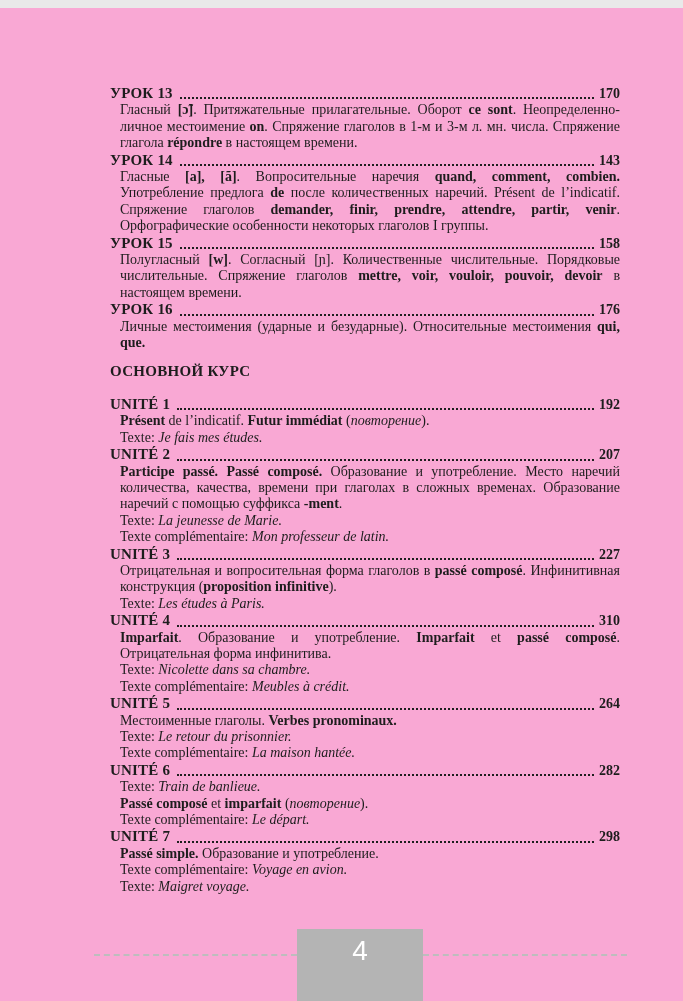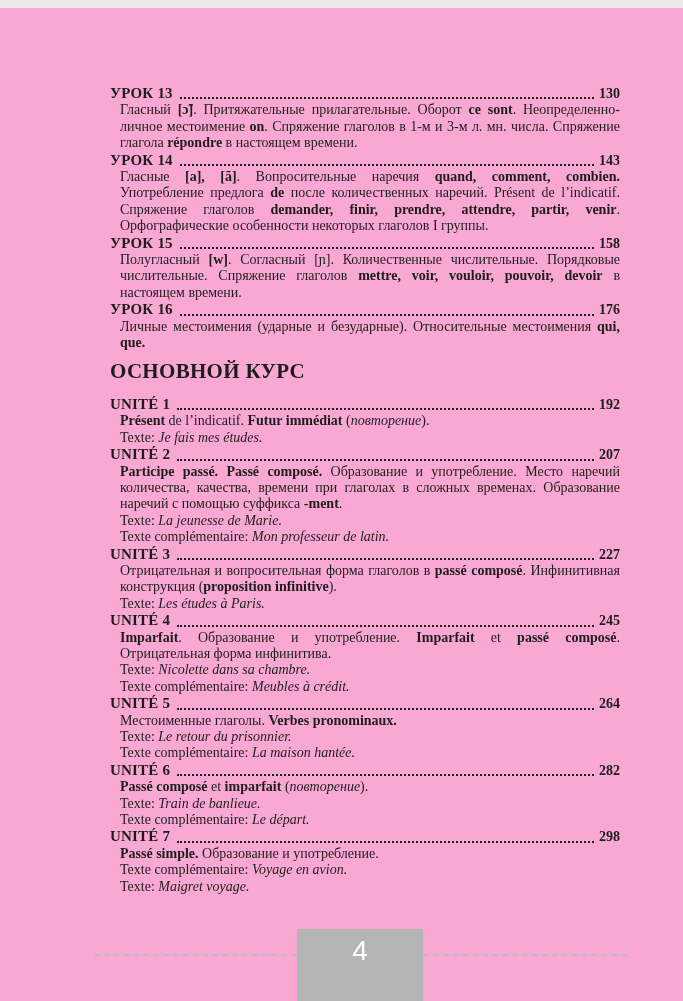--- a/index.html
+++ b/index.html
@@ -43,21 +43,21 @@
   .desc{
     margin-left:10px;
     font-size:14px;
     line-height:16.4px;
   }
   .desc.just{text-align:justify;}
   .b{font-weight:bold;}
   .i{font-style:italic;}
   .course-heading{
     font-weight:bold;
-    font-size:21px;
+    font-size:15px;
     letter-spacing:.3px;
     margin:11px 0 17px 0;
     line-height:16.4px;
   }
   .footer-rule{
     position:absolute;
     top:946px;
     border-top:2px dashed #bdbdbd;
   }
   .footer-rule.left{left:94px;width:203px;}
@@ -80,21 +80,21 @@
 </style>
 </head>
 <body>
 
 <div class="page">
   <main class="toc">
       <div class="entry">
         <div class="entry-head">
           <span class="lab">УРОК 13</span>
           <span class="dots"></span>
-          <span class="pg">130</span>
+          <span class="pg">170</span>
         </div>
         <div class="desc just"><span>Гласный </span><span class="b">[ɔ̃]</span><span>. Притяжательные прилагательные. Оборот </span><span class="b">ce sont</span><span>. Неопределенно-личное местоимение </span><span class="b">on</span><span>. Спряжение глаголов в 1-м и 3-м л. мн. числа. Спряжение глагола </span><span class="b">répondre</span><span> в настоящем времени.</span></div>
       </div>
       <div class="entry">
         <div class="entry-head">
           <span class="lab">УРОК 14</span>
           <span class="dots"></span>
           <span class="pg">143</span>
         </div>
         <div class="desc just"><span>Гласные </span><span class="b">[a], [ã]</span><span>. Вопросительные наречия </span><span class="b">quand, comment, combien.</span><span> Употребление предлога </span><span class="b">de</span><span> после количественных наречий. Présent de l’indicatif. Спряжение глаголов </span><span class="b">demander, finir, prendre, attendre, partir, venir</span><span>. Орфографические особенности некоторых глаголов I группы.</span></div>
@@ -141,21 +141,21 @@
           <span class="dots"></span>
           <span class="pg">227</span>
         </div>
         <div class="desc just"><span>Отрицательная и вопросительная форма глаголов в </span><span class="b">passé composé</span><span>. Инфинитивная конструкция (</span><span class="b">proposition infinitive</span><span>).</span></div>
         <div class="desc"><span>Texte: </span><span class="i">Les études à Paris.</span></div>
       </div>
       <div class="entry">
         <div class="entry-head">
           <span class="lab">UNITÉ 4</span>
           <span class="dots"></span>
-          <span class="pg">245</span>
+          <span class="pg">310</span>
         </div>
         <div class="desc just"><span class="b">Imparfait</span><span>. Образование и употребление. </span><span class="b">Imparfait</span><span> et </span><span class="b">passé composé</span><span>. Отрицательная форма инфинитива.</span></div>
         <div class="desc"><span>Texte: </span><span class="i">Nicolette dans sa chambre.</span></div>
         <div class="desc"><span>Texte complémentaire: </span><span class="i">Meubles à crédit.</span></div>
       </div>
       <div class="entry">
         <div class="entry-head">
           <span class="lab">UNITÉ 5</span>
           <span class="dots"></span>
           <span class="pg">264</span>
@@ -163,22 +163,22 @@
         <div class="desc just"><span>Местоименные глаголы. </span><span class="b">Verbes pronominaux.</span></div>
         <div class="desc"><span>Texte: </span><span class="i">Le retour du prisonnier.</span></div>
         <div class="desc"><span>Texte complémentaire: </span><span class="i">La maison hantée.</span></div>
       </div>
       <div class="entry">
         <div class="entry-head">
           <span class="lab">UNITÉ 6</span>
           <span class="dots"></span>
           <span class="pg">282</span>
         </div>
+        <div class="desc"><span>Texte: </span><span class="i">Train de banlieue.</span></div>
         <div class="desc just"><span class="b">Passé composé</span><span> et </span><span class="b">imparfait</span><span> (</span><span class="i">повторение</span><span>).</span></div>
-        <div class="desc"><span>Texte: </span><span class="i">Train de banlieue.</span></div>
         <div class="desc"><span>Texte complémentaire: </span><span class="i">Le départ.</span></div>
       </div>
       <div class="entry">
         <div class="entry-head">
           <span class="lab">UNITÉ 7</span>
           <span class="dots"></span>
           <span class="pg">298</span>
         </div>
         <div class="desc just"><span class="b">Passé simple.</span><span> Образование и употребление.</span></div>
         <div class="desc"><span>Texte complémentaire: </span><span class="i">Voyage en avion.</span></div>

